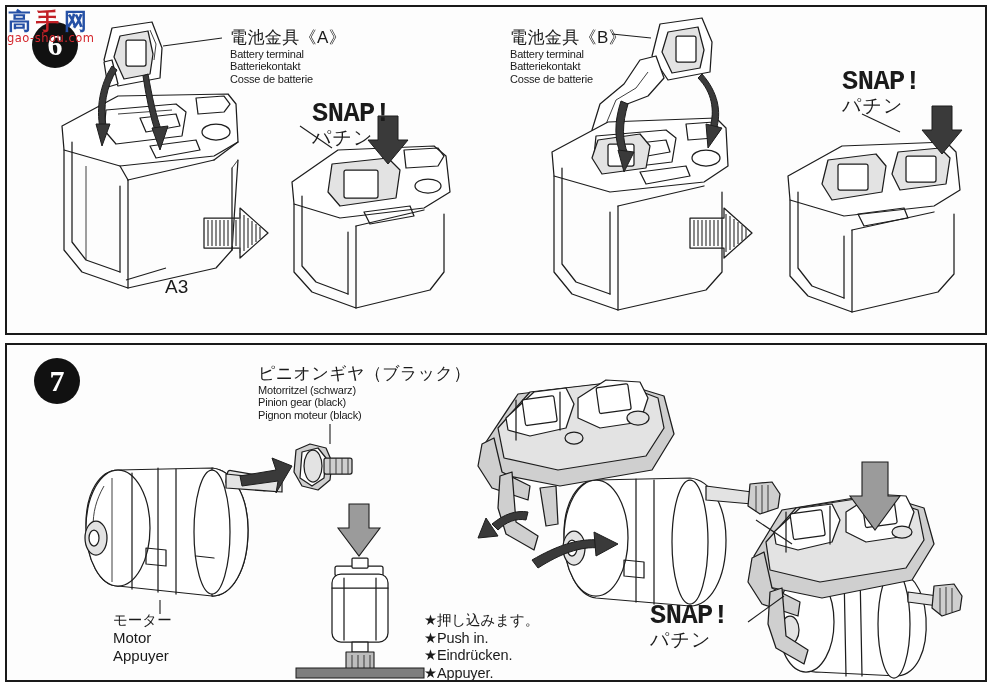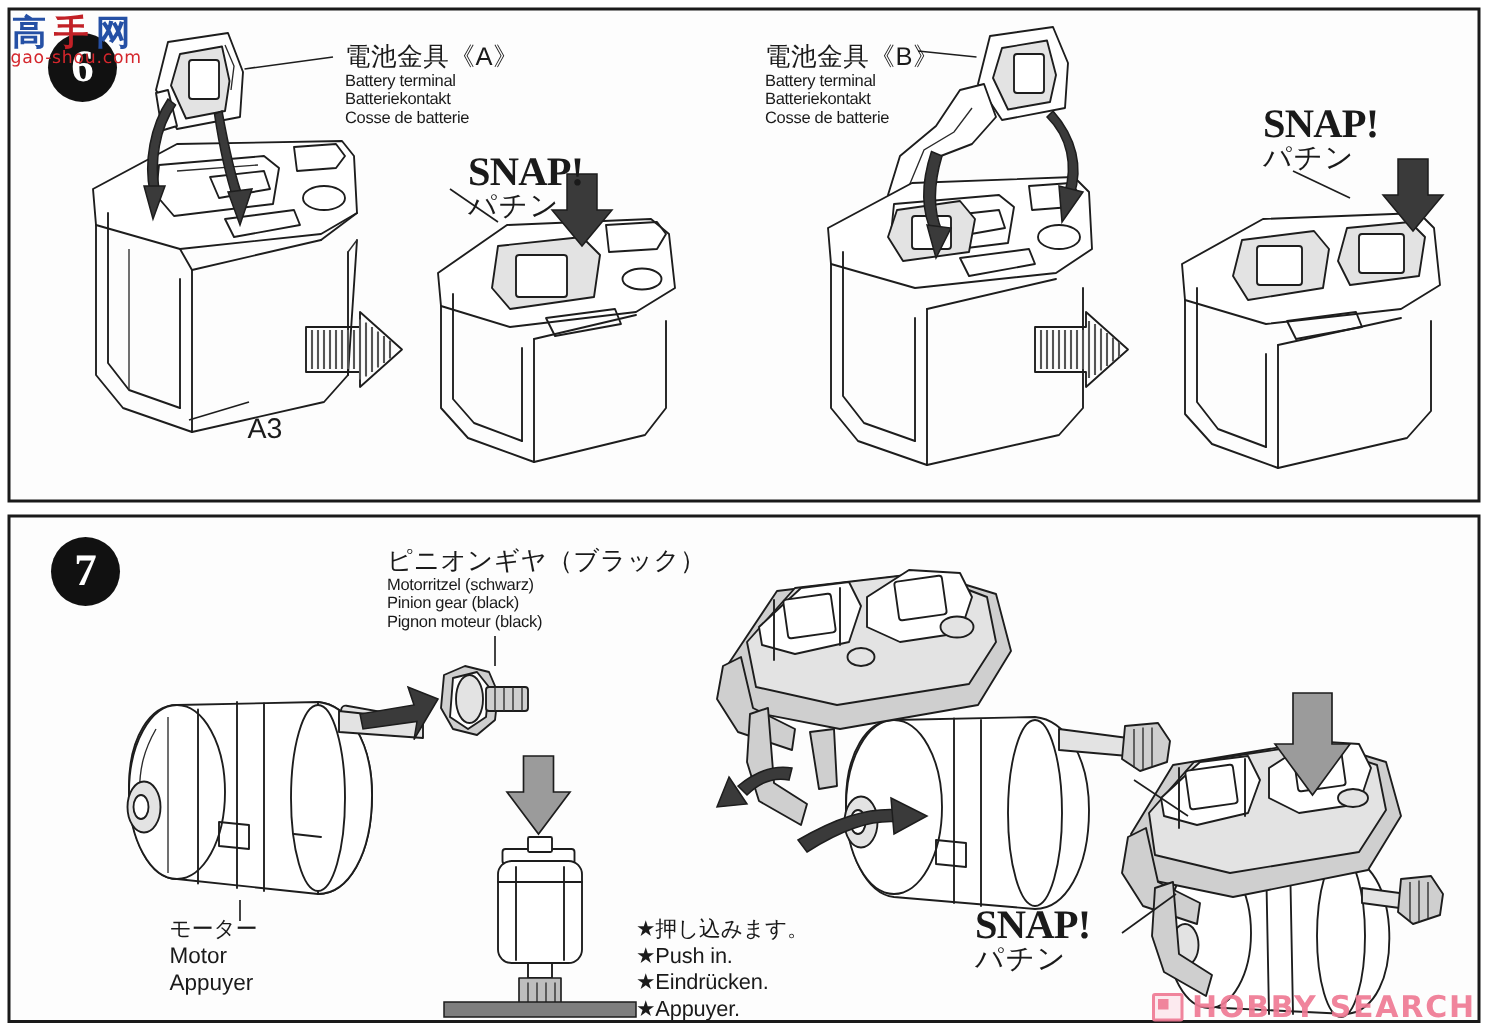--- a/index.html
+++ b/index.html
@@ -39,21 +39,21 @@
   #badge-7{left:34px;top:358px;}
 
   
   .label-block{position:absolute;line-height:1.16;white-space:nowrap;}
   .label-block .jp{font-size:17px;letter-spacing:.4px;}
   .label-block .en{font-size:11px;letter-spacing:-0.2px;}
 
   .snap{position:absolute;line-height:1.05;}
   .snap .snap-en{
     font-size:27px;font-weight:bold;letter-spacing:-0.5px;
-    font-family:Liberation Serif, serif;
+    font-family:Liberation Mono, monospace;
   }
   .snap .snap-jp{font-size:19px;letter-spacing:1px;}
 
   .note-list{position:absolute;line-height:1.22;font-size:14.5px;white-space:nowrap;}
   .note-list div{letter-spacing:-0.1px;}
 
   .part-tag{position:absolute;font-size:19px;}
 
   .motor-tag{position:absolute;line-height:1.18;font-size:15px;white-space:nowrap;}
   .motor-tag .jp{font-size:14.5px;}
@@ -431,18 +431,14 @@
     <div class="snap-jp">パチン</div>
   </div>
 
   <div id="wm-gaoshou">
     <span class="cjk c1">高</span>
     <span class="cjk c2">手</span>
     <span class="cjk c3">网</span>
     <span class="dom">gao-shou.com</span>
   </div>
 
-  <div id="wm-hobby">
-    <span class="hs-logo"></span>
-    <span>HOBBY SEARCH</span>
-  </div>
 
 </div>
 
 </body></html>

